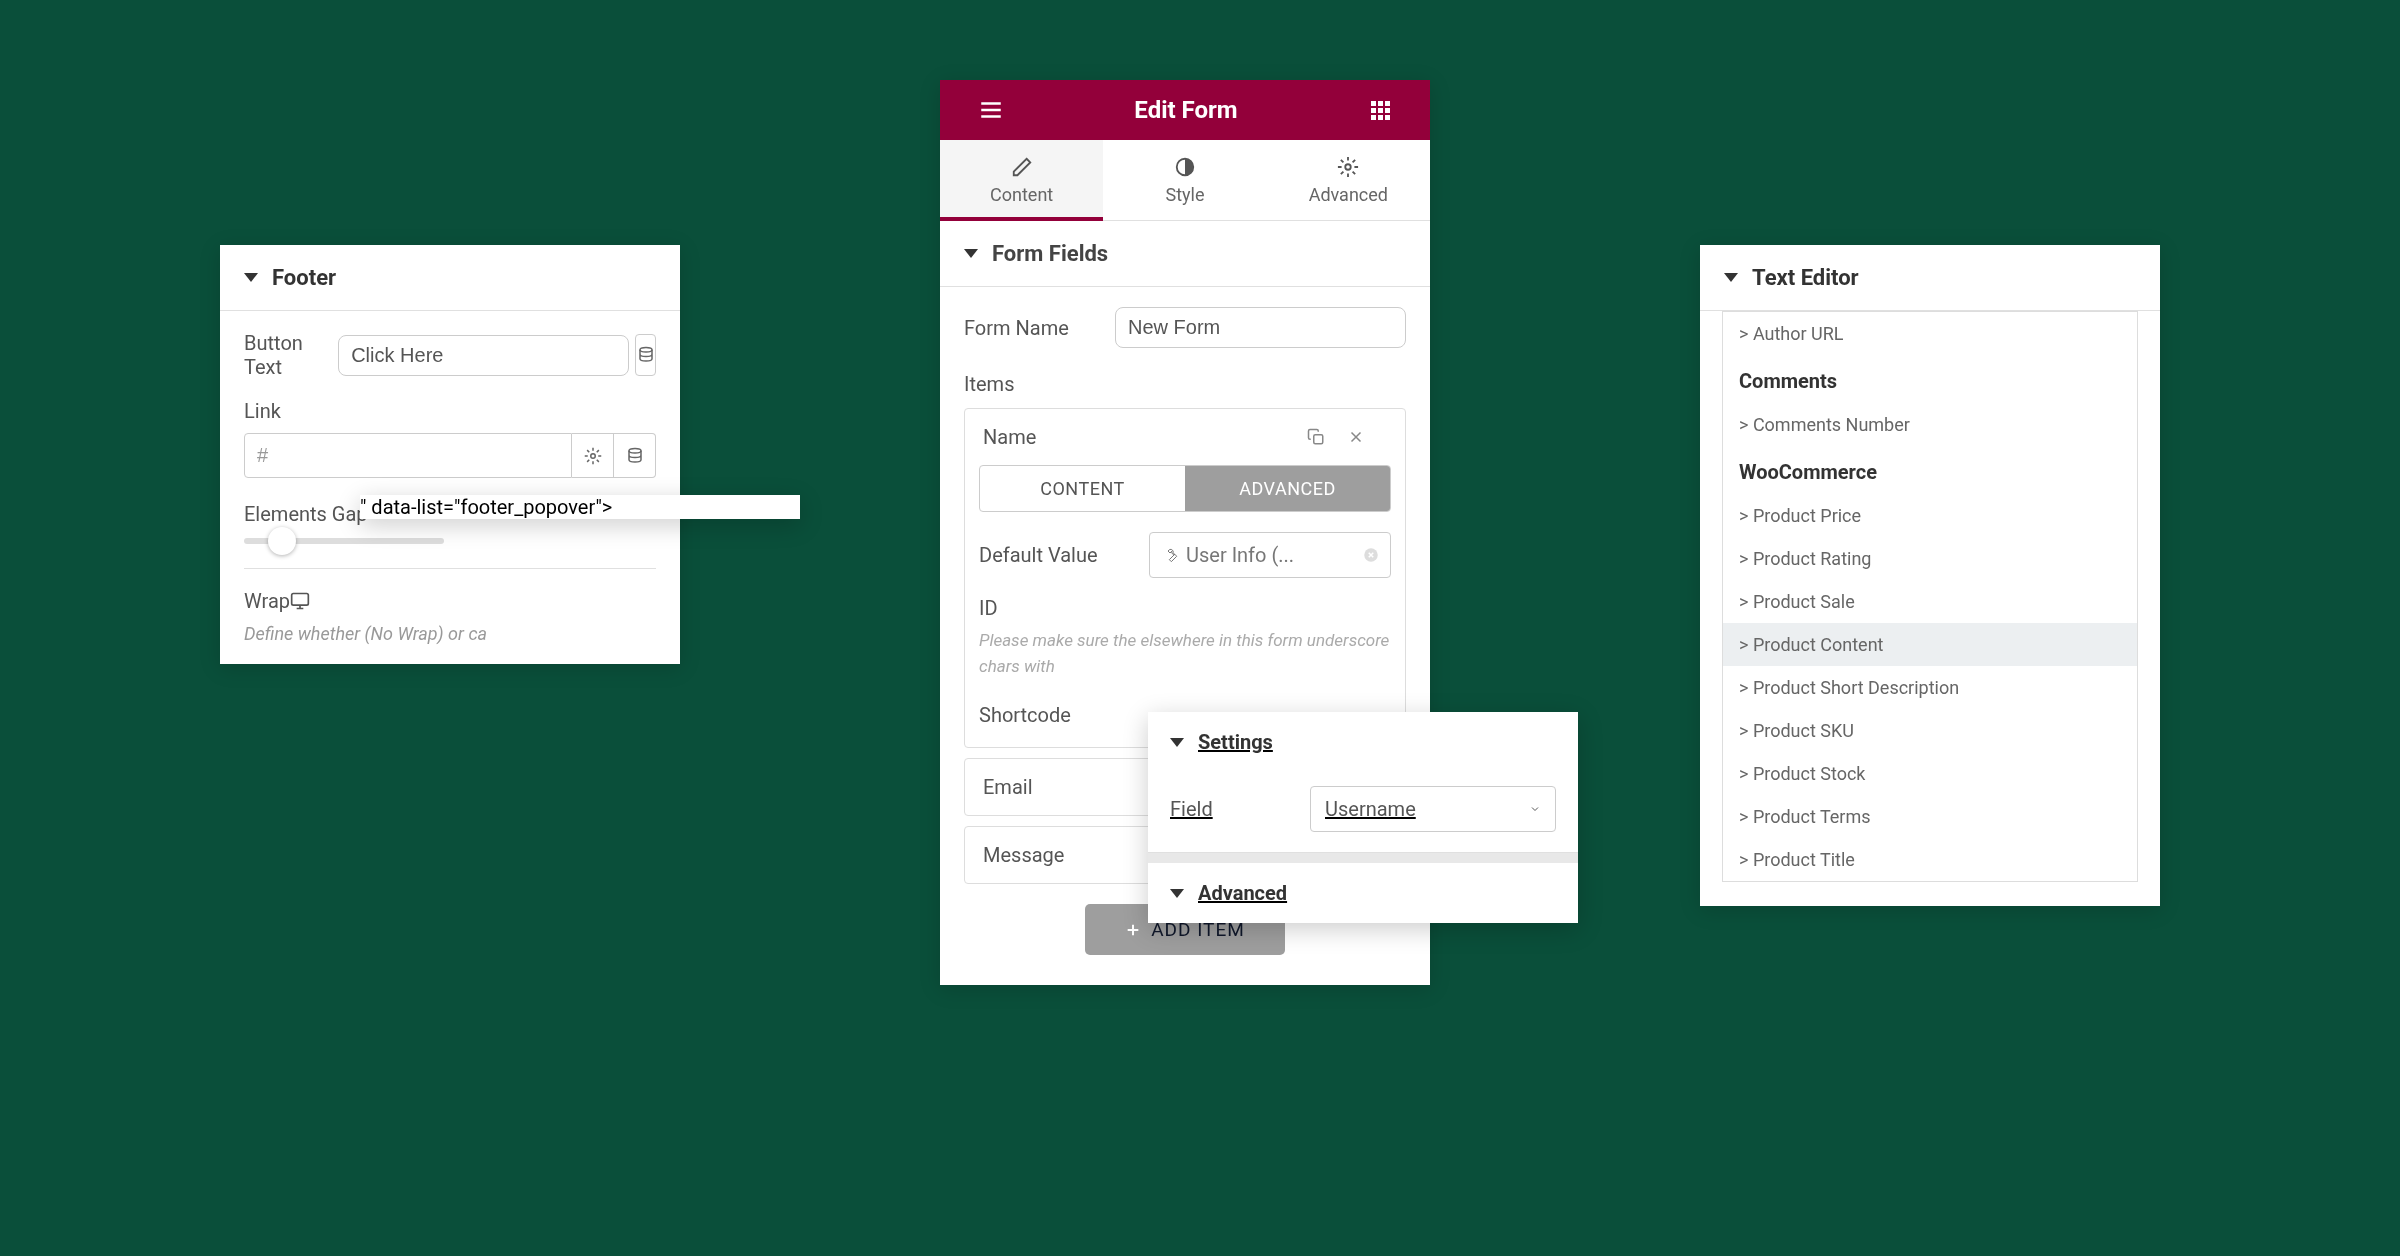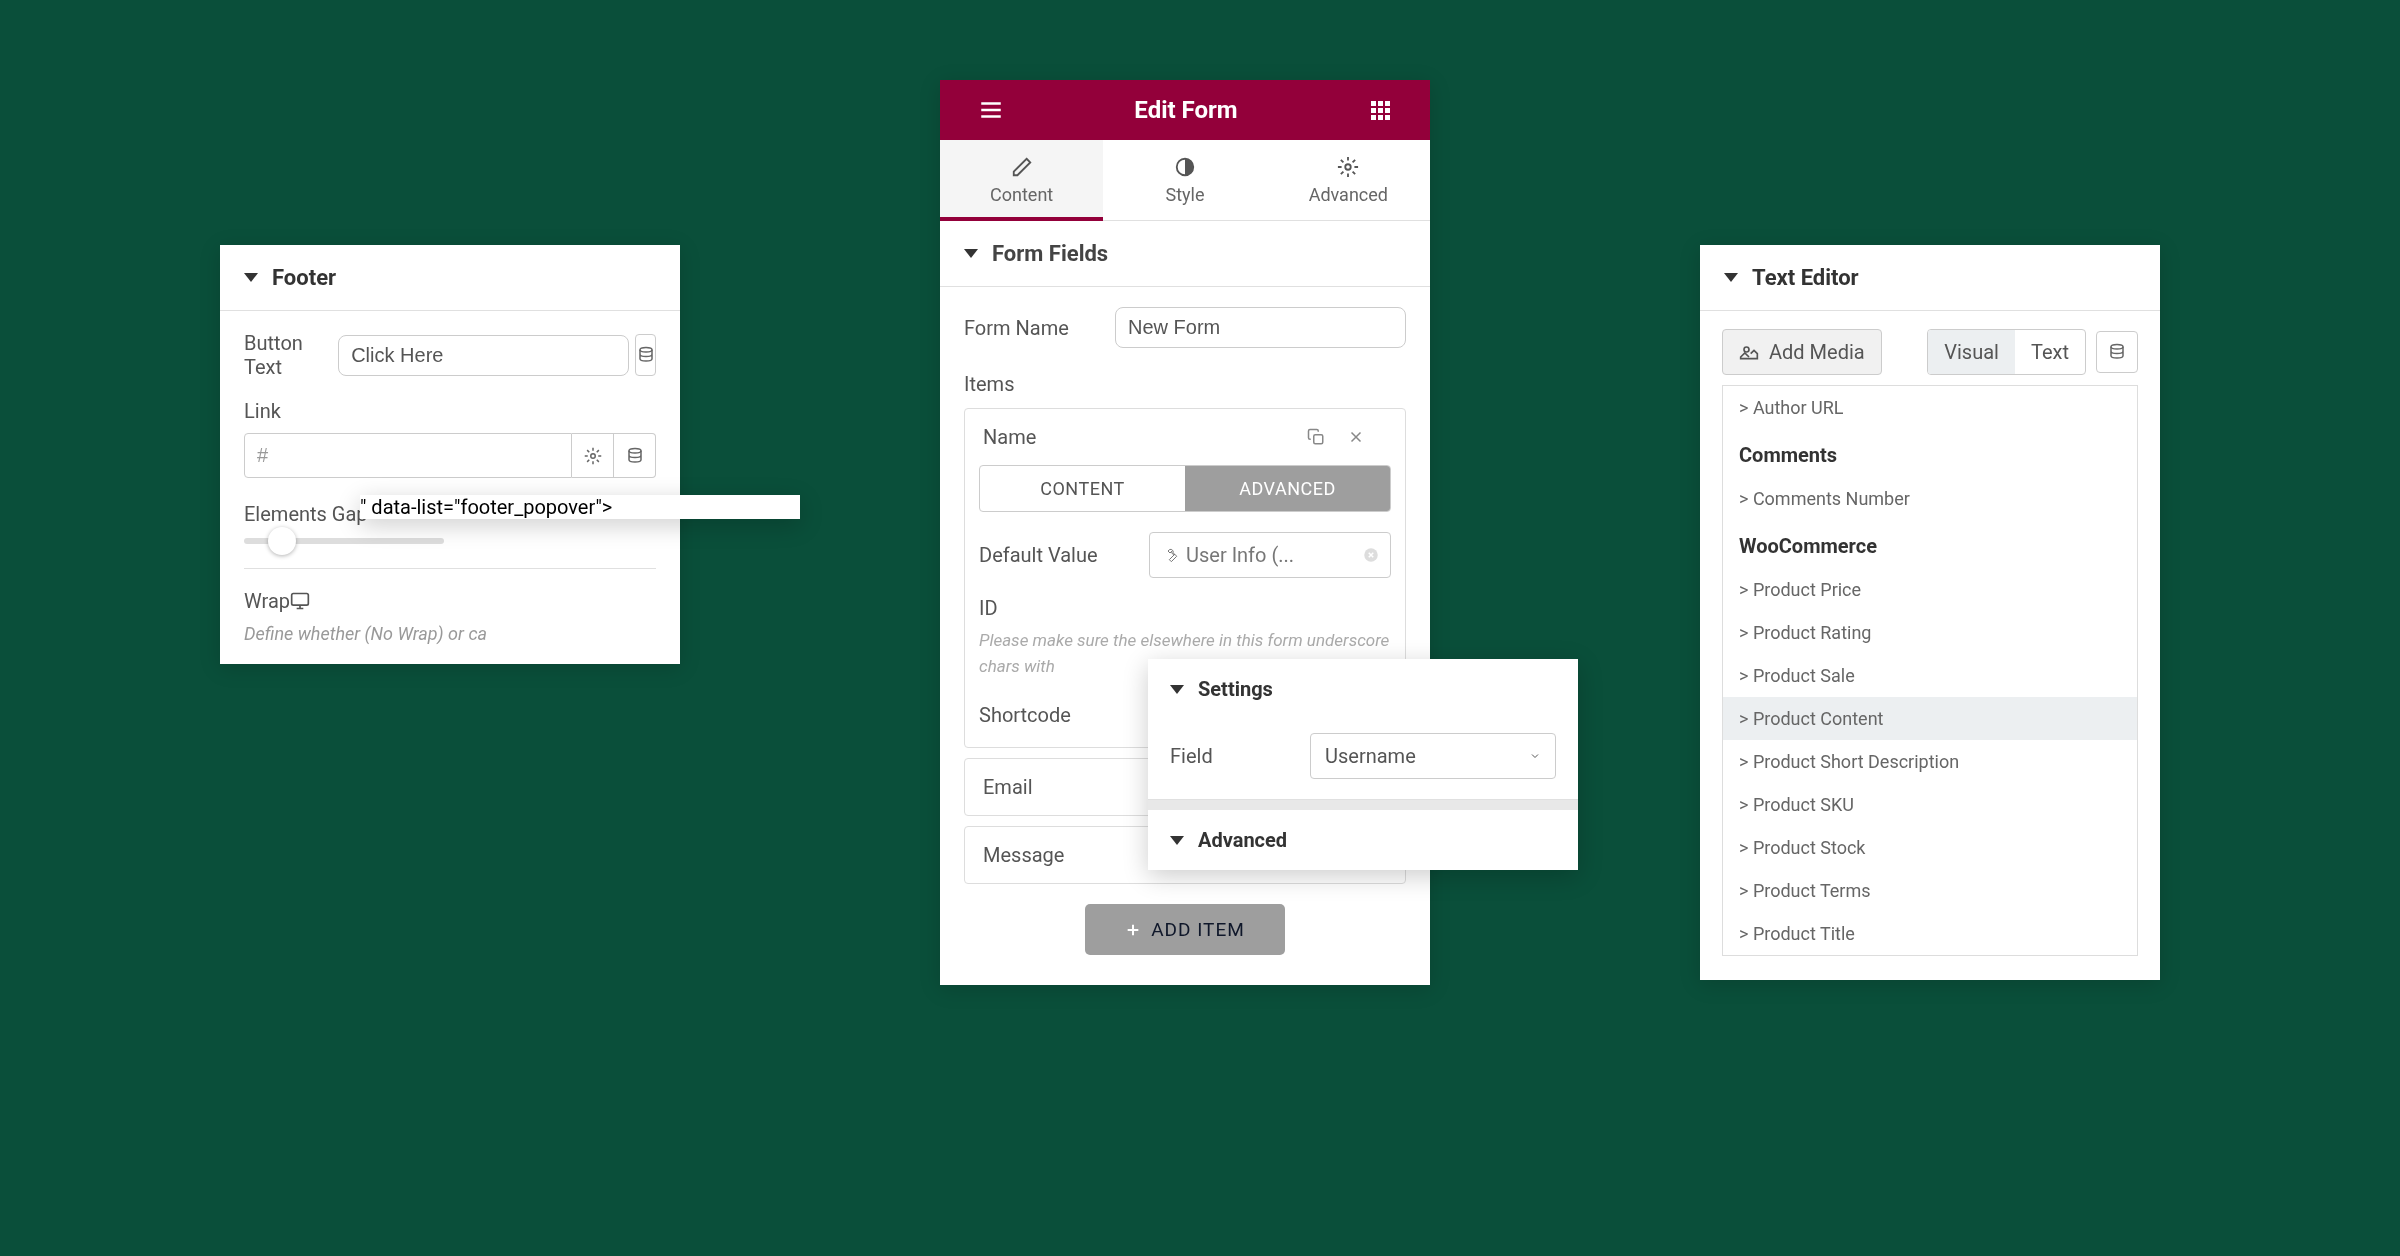--- a/index.html
+++ b/index.html
@@ -310,24 +310,25 @@
   margin: 20px auto 10px;
   width: 200px;
   letter-spacing: 1px;
   font-size: 19px;
 }
 
 
 .settings-popover {
   position: absolute;
   left: 1148px;
-  top: 659px;
+  top: 712px;
   width: 430px;
   background: #fff;
   box-shadow: 0 6px 24px rgba(0,0,0,0.2);
+  text-decoration: underline;
 }
 .settings-popover .section {
   border-bottom: 1px solid #e0e0e0;
 }
 .settings-popover .section-head {
   display: flex;
   align-items: center;
   padding: 18px 22px;
   font-weight: 700;
   color: #333;
@@ -644,39 +645,20 @@
       <span>Advanced</span>
     </div>
   </div>
 </div>
 
 <div class="panel panel-texteditor">
   <div class="section-header">
     <span class="caret-down"></span>
     <span>Text Editor</span>
   </div>
-  <div class="te-toolbar">
-    <div class="add-media-btn">
-      <svg width="20" height="20" viewBox="0 0 24 24">
-          <circle cx="9" cy="9" r="3" fill="none" stroke="currentColor" stroke-width="2"></circle>
-          <path d="M14 14l4-4 4 4v6H2v-2l5-5 5 5" fill="none" stroke="currentColor" stroke-width="2"></path>
-        </svg>
-      <span>Add Media</span>
-    </div>
-    <div class="vs-tabs">
-      <div class="vs-tab active">Visual</div>
-      <div class="vs-tab">Text</div>
-    </div>
-    <div class="te-stack-btn">
-      <svg width="18" height="18" viewBox="0 0 24 24">
-          <ellipse cx="12" cy="5" rx="8" ry="3" fill="none" stroke="currentColor" stroke-width="2"></ellipse>
-          <path d="M4 5v6c0 1.7 3.6 3 8 3s8-1.3 8-3V5M4 11v6c0 1.7 3.6 3 8 3s8-1.3 8-3v-6" fill="none" stroke="currentColor" stroke-width="2"></path>
-        </svg>
-    </div>
-  </div>
   <div class="te-listbox">
       <div class="te-list-item">&gt; Author URL</div>
       <div class="te-list-group">Comments</div>
       <div class="te-list-item">&gt; Comments Number</div>
       <div class="te-list-group">WooCommerce</div>
       <div class="te-list-item">&gt; Product Price</div>
       <div class="te-list-item">&gt; Product Rating</div>
       <div class="te-list-item">&gt; Product Sale</div>
       <div class="te-list-item highlighted">&gt; Product Content</div>
       <div class="te-list-item">&gt; Product Short Description</div>

